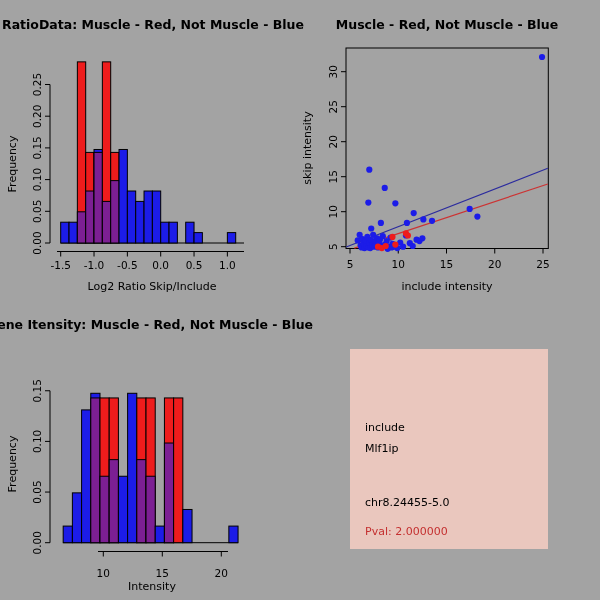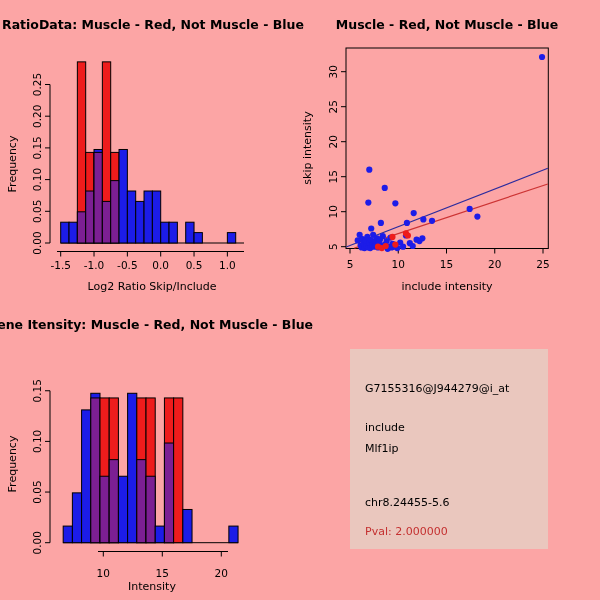--- a/index.html
+++ b/index.html
@@ -1,16 +1,16 @@
 <!DOCTYPE html>
 <html><head>
 <meta charset="utf-8">
 <style>
   html,body{margin:0;padding:0;background:#fff;}
-  #stage{position:relative;width:600px;height:600px;background:#fca5a5;overflow:hidden;
+  #stage{position:relative;width:600px;height:600px;background:#a3a3a3;overflow:hidden;
          font-family:"DejaVu Sans","Liberation Sans",sans-serif;}
   #fig{position:absolute;left:0;top:0;}
   #info-panel{position:absolute;left:350px;top:349px;width:198px;height:200px;}
   .info-line{position:absolute;left:15px;font-size:11px;color:#000;white-space:nowrap;
              font-family:"DejaVu Sans","Liberation Sans",sans-serif;}
   svg text{font-family:"DejaVu Sans","Liberation Sans",sans-serif;}
 </style>
 </head>
 <body>
 
@@ -201,19 +201,18 @@
         <rect x="155.22" y="526.0868" width="9.2" height="16.613200000000006" fill="#1c1ce8" stroke="#000" stroke-width="1"></rect>
         <rect x="164.424" y="397.94230000000005" width="9.2" height="144.7577" fill="#ee1c1c" stroke="#000" stroke-width="1"></rect>
         <rect x="164.424" y="443.02080000000007" width="9.2" height="99.67919999999998" fill="#7c1f93" stroke="#000" stroke-width="1"></rect>
         <rect x="173.628" y="397.94230000000005" width="9.2" height="144.7577" fill="#ee1c1c" stroke="#000" stroke-width="1"></rect>
         <rect x="182.83200000000002" y="509.47360000000003" width="9.2" height="33.22640000000001" fill="#1c1ce8" stroke="#000" stroke-width="1"></rect>
         <rect x="228.85200000000003" y="526.0868" width="9.2" height="16.613200000000006" fill="#1c1ce8" stroke="#000" stroke-width="1"></rect>
       </g>
     </svg>
 
   <div id="info-panel" style="background: rgb(234, 199, 190);">
-    <span class="info-line" style="top:33px">G7155316@J944279@i_at</span>
     <span class="info-line" style="top:72px">include</span>
     <span class="info-line" style="top:93px">Mlf1ip</span>
-    <span class="info-line" style="top:147px">chr8.24455-5.6</span>
+    <span class="info-line" style="top:147px">chr8.24455-5.0</span>
     <span class="info-line" style="top: 176px; color: rgb(196, 48, 48);">Pval: 2.000000</span>
   </div>
 </div>
 
 </body></html>

